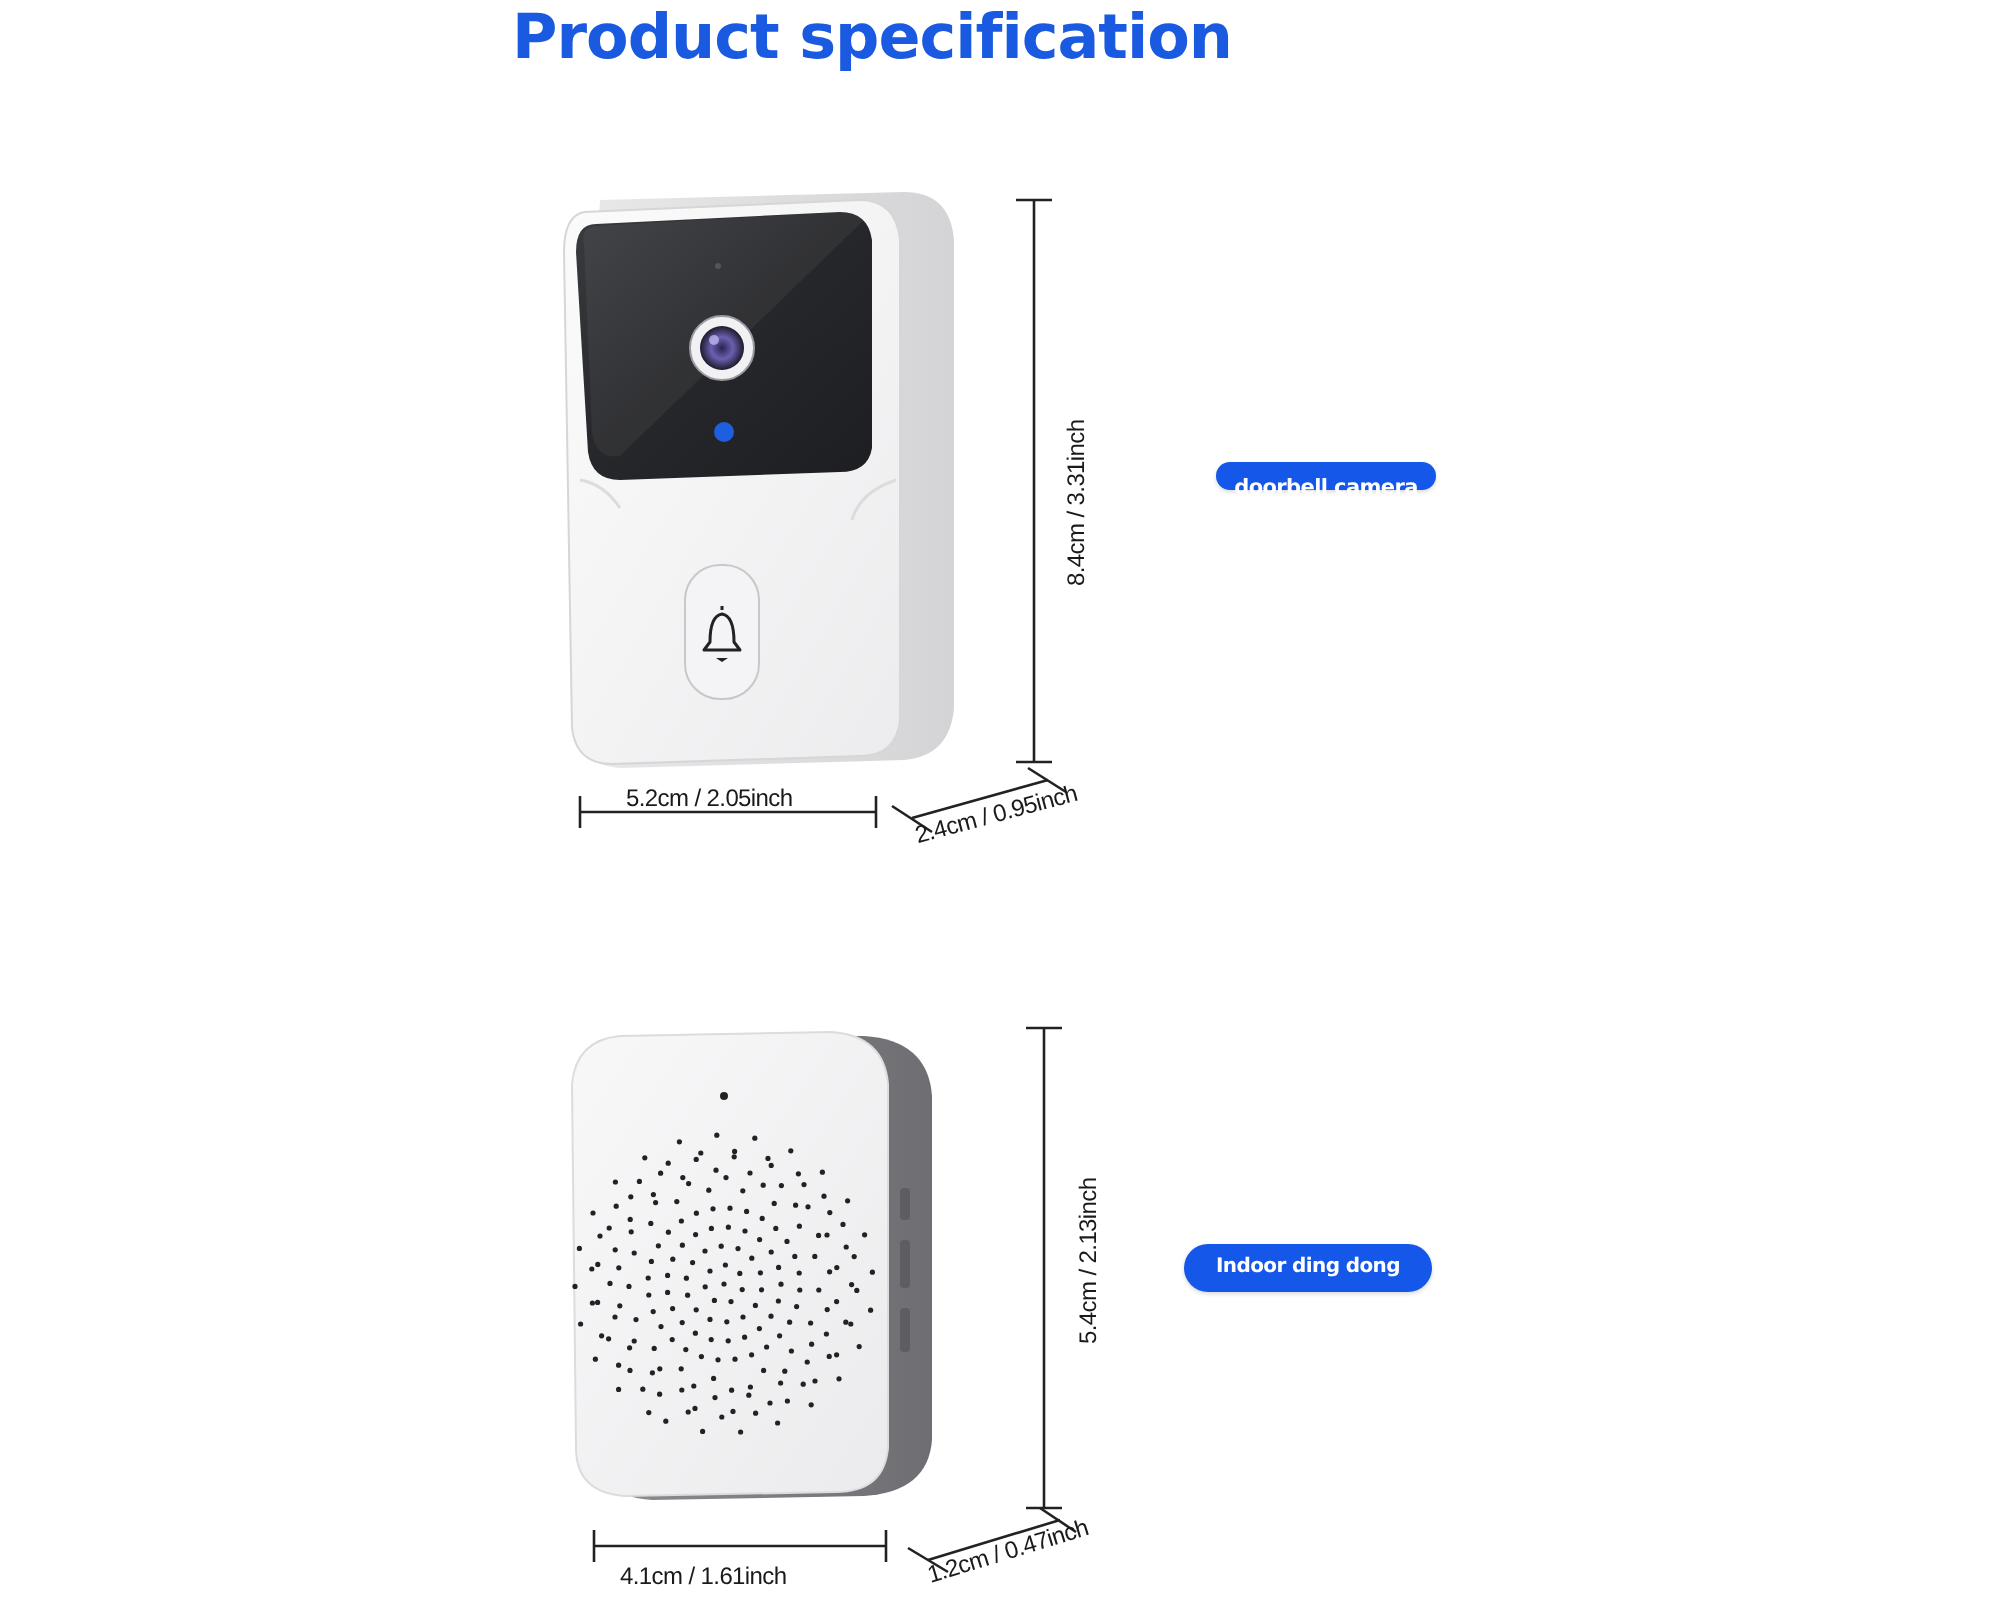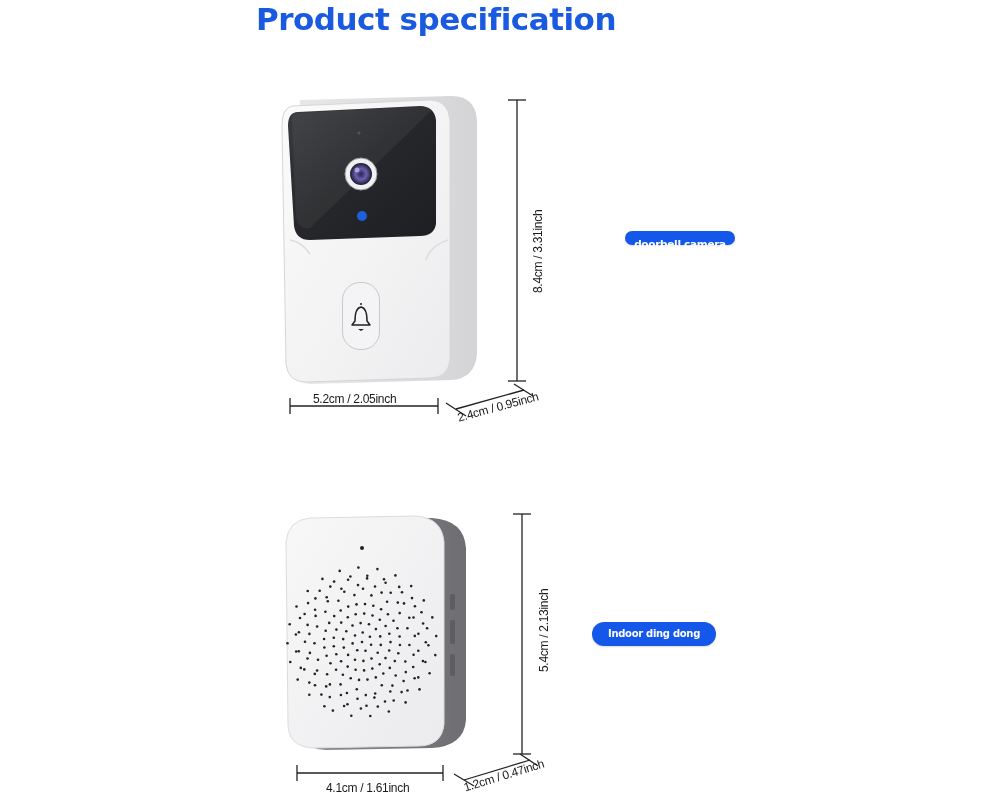--- a/index.html
+++ b/index.html
@@ -93,21 +93,21 @@
 </svg>
 <div class="dim-label" style="left:313px;top:392px">5.2cm / 2.05inch</div>
 
 <svg class="abs" style="left:440px;top:380px" width="100" height="40">
   <line x1="16" y1="29" x2="84" y2="10" stroke="#222" stroke-width="1.3"></line>
   <line x1="6" y1="23" x2="26" y2="36" stroke="#222" stroke-width="1.3"></line>
   <line x1="74" y1="4" x2="93" y2="16" stroke="#222" stroke-width="1.3"></line>
 </svg>
 <div class="dim-label" style="left:456px;top:411px;transform:rotate(-15deg);transform-origin:left top;">2.4cm / 0.95inch</div>
 
-<div class="pill" style="left:625px;top:231px;width:110px;height:14px;">doorbell camera</div>
+<div class="pill" style="left:608px;top:231px;width:110px;height:14px;">doorbell camera</div>
 
 <svg class="abs" style="left:282px;top:512px" width="190" height="240" viewBox="0 0 190 240">
   <defs>
     <linearGradient id="chSide" x1="0" x2="1">
       <stop offset="0" stop-color="#8f8f93"></stop>
         <stop offset="1" stop-color="#6d6d72"></stop>
     </linearGradient>
     <linearGradient id="chFront" x1="0" x2="1" y1="0" y2="1">
       <stop offset="0" stop-color="#f8f8f9"></stop>
         <stop offset="1" stop-color="#ebebed"></stop>
@@ -327,21 +327,21 @@
   <line x1="3" y1="2" x2="21" y2="2" stroke="#222" stroke-width="1.3"></line>
   <line x1="3" y1="242" x2="21" y2="242" stroke="#222" stroke-width="1.3"></line>
 </svg>
 <div class="dim-label vlabel" style="left:537px;top:672px">5.4cm / 2.13inch</div>
 
 <svg class="abs" style="left:295px;top:763px" width="150" height="20">
   <line x1="2" y1="10" x2="148" y2="10" stroke="#222" stroke-width="1.3"></line>
   <line x1="2" y1="2" x2="2" y2="18" stroke="#222" stroke-width="1.3"></line>
   <line x1="148" y1="2" x2="148" y2="18" stroke="#222" stroke-width="1.3"></line>
 </svg>
-<div class="dim-label" style="left:326px;top:781px">4.1cm / 1.61inch</div>
+<div class="dim-label" style="left:310px;top:781px">4.1cm / 1.61inch</div>
 
 <svg class="abs" style="left:450px;top:750px" width="100" height="40">
   <line x1="14" y1="30" x2="80" y2="10" stroke="#222" stroke-width="1.3"></line>
   <line x1="4" y1="24" x2="24" y2="36" stroke="#222" stroke-width="1.3"></line>
   <line x1="70" y1="4" x2="88" y2="16" stroke="#222" stroke-width="1.3"></line>
 </svg>
 <div class="dim-label" style="left:462px;top:781px;transform:rotate(-17deg);transform-origin:left top;">1.2cm / 0.47inch</div>
 
 <div class="pill" style="left:592px;top:622px;width:124px;height:24px;line-height:24px;font-size:10px;">Indoor ding dong machine</div>
 

